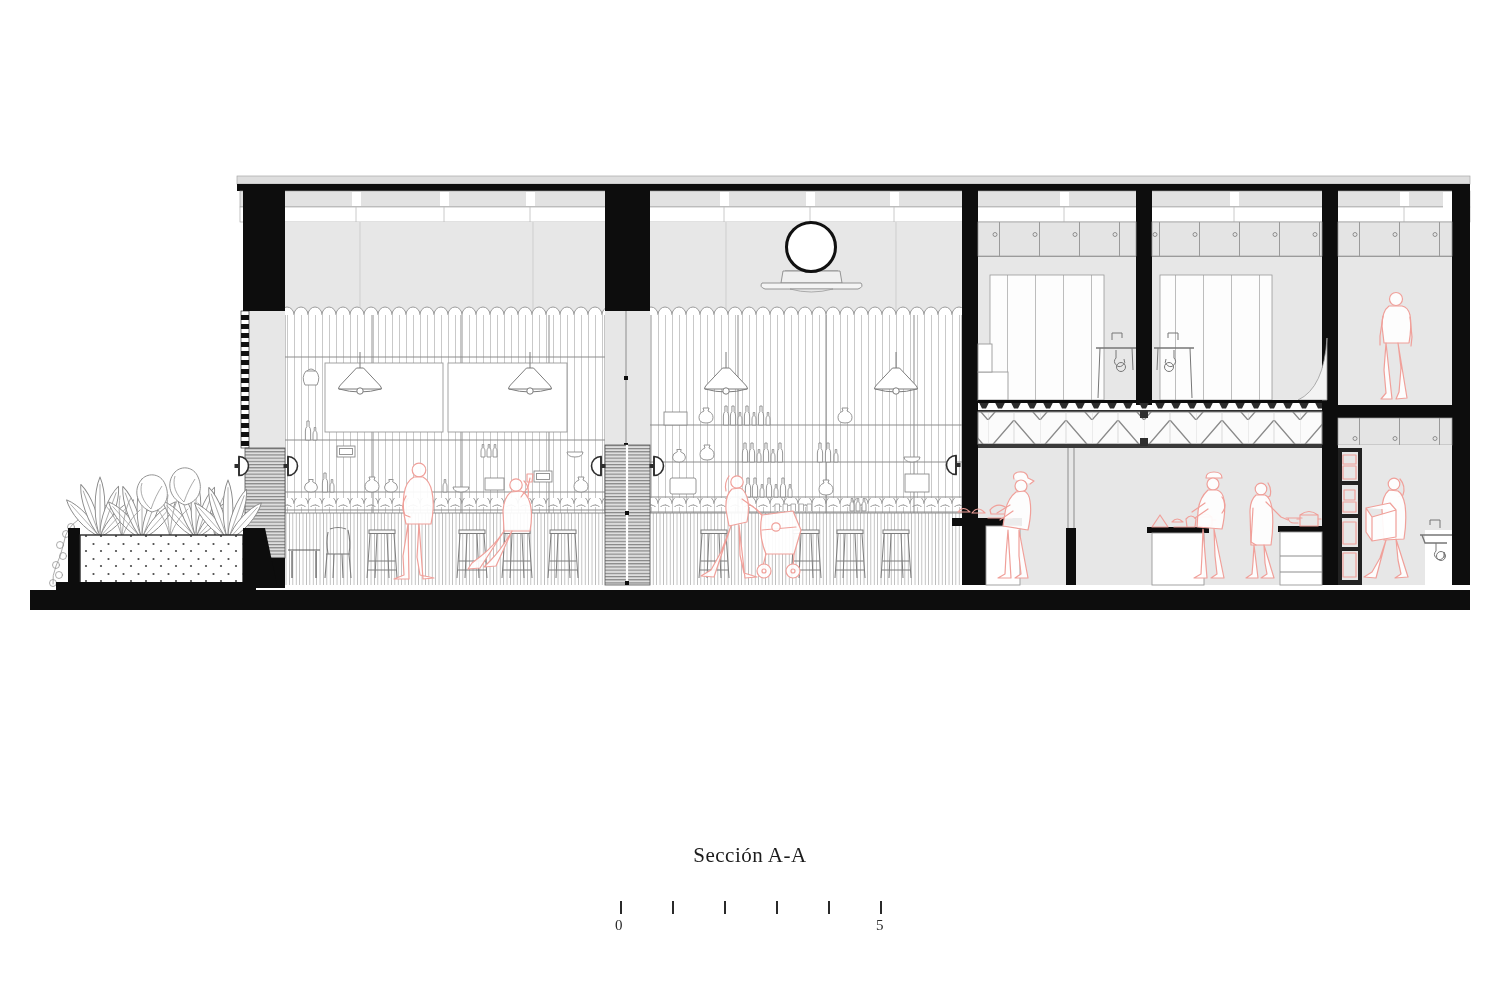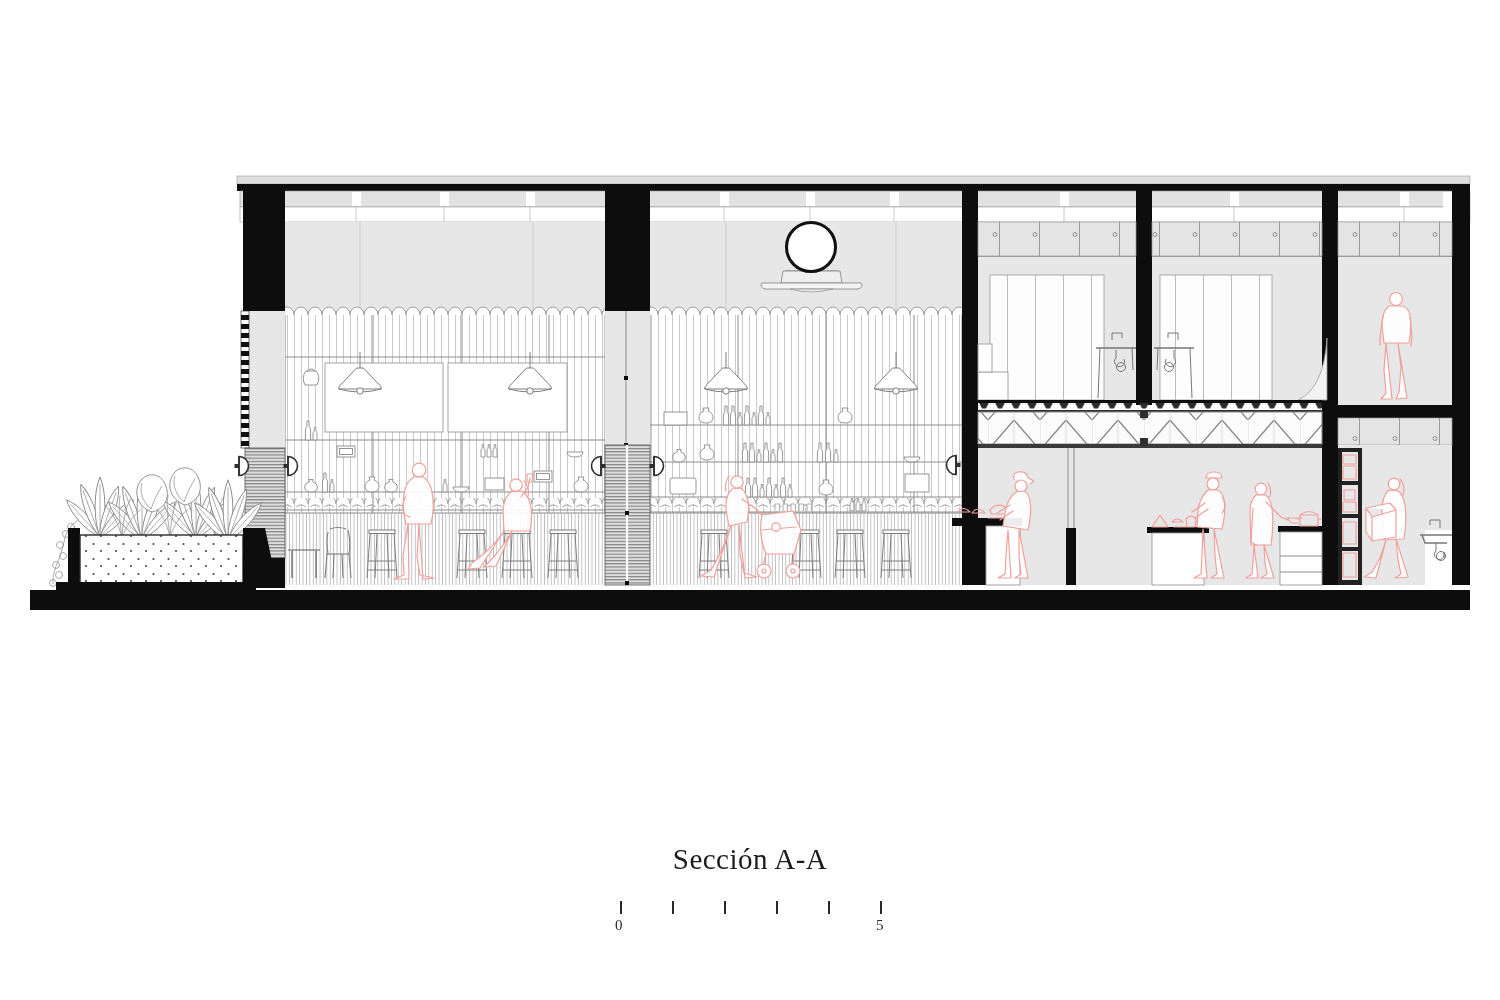--- a/index.html
+++ b/index.html
@@ -17,21 +17,21 @@
   .ln{stroke:var(--line);fill:none;stroke-width:1}
   .lnd{stroke:var(--lined);fill:none;stroke-width:1.2}
   .lnl{stroke:var(--linel);fill:none;stroke-width:.7}
   .item{stroke:#8a8a8a;stroke-width:.9;fill:#fff}
   .red{stroke:var(--red);fill:none;stroke-width:1.2;stroke-linejoin:round;stroke-linecap:round}
   .redw{stroke:var(--red);fill:rgba(255,255,255,.92);stroke-width:1.2;stroke-linejoin:round;stroke-linecap:round}
   .plant{stroke:#878787;stroke-width:.9;fill:#fff;stroke-linejoin:round}
   .plantl{stroke:#979797;stroke-width:.8;fill:none;stroke-linecap:round}
   
   .title{position:absolute;left:0;right:0;top:843px;text-align:center;
-         font-size:29px;color:#1c1c1c;letter-spacing:.5px;}
+         font-size:21px;color:#1c1c1c;letter-spacing:.5px;}
   .scale{position:absolute;left:620px;top:901px;width:262px;height:14px;
          display:flex;justify-content:space-between;}
   .scale .tick{width:2px;height:13px;background:#2a2a2a;}
   .scale-label{position:absolute;top:917px;font-size:15px;color:#2a2a2a;}
   .scale-label.zero{left:615px;}
   .scale-label.five{left:876px;}
 </style>
 </head>
 <body>
 

